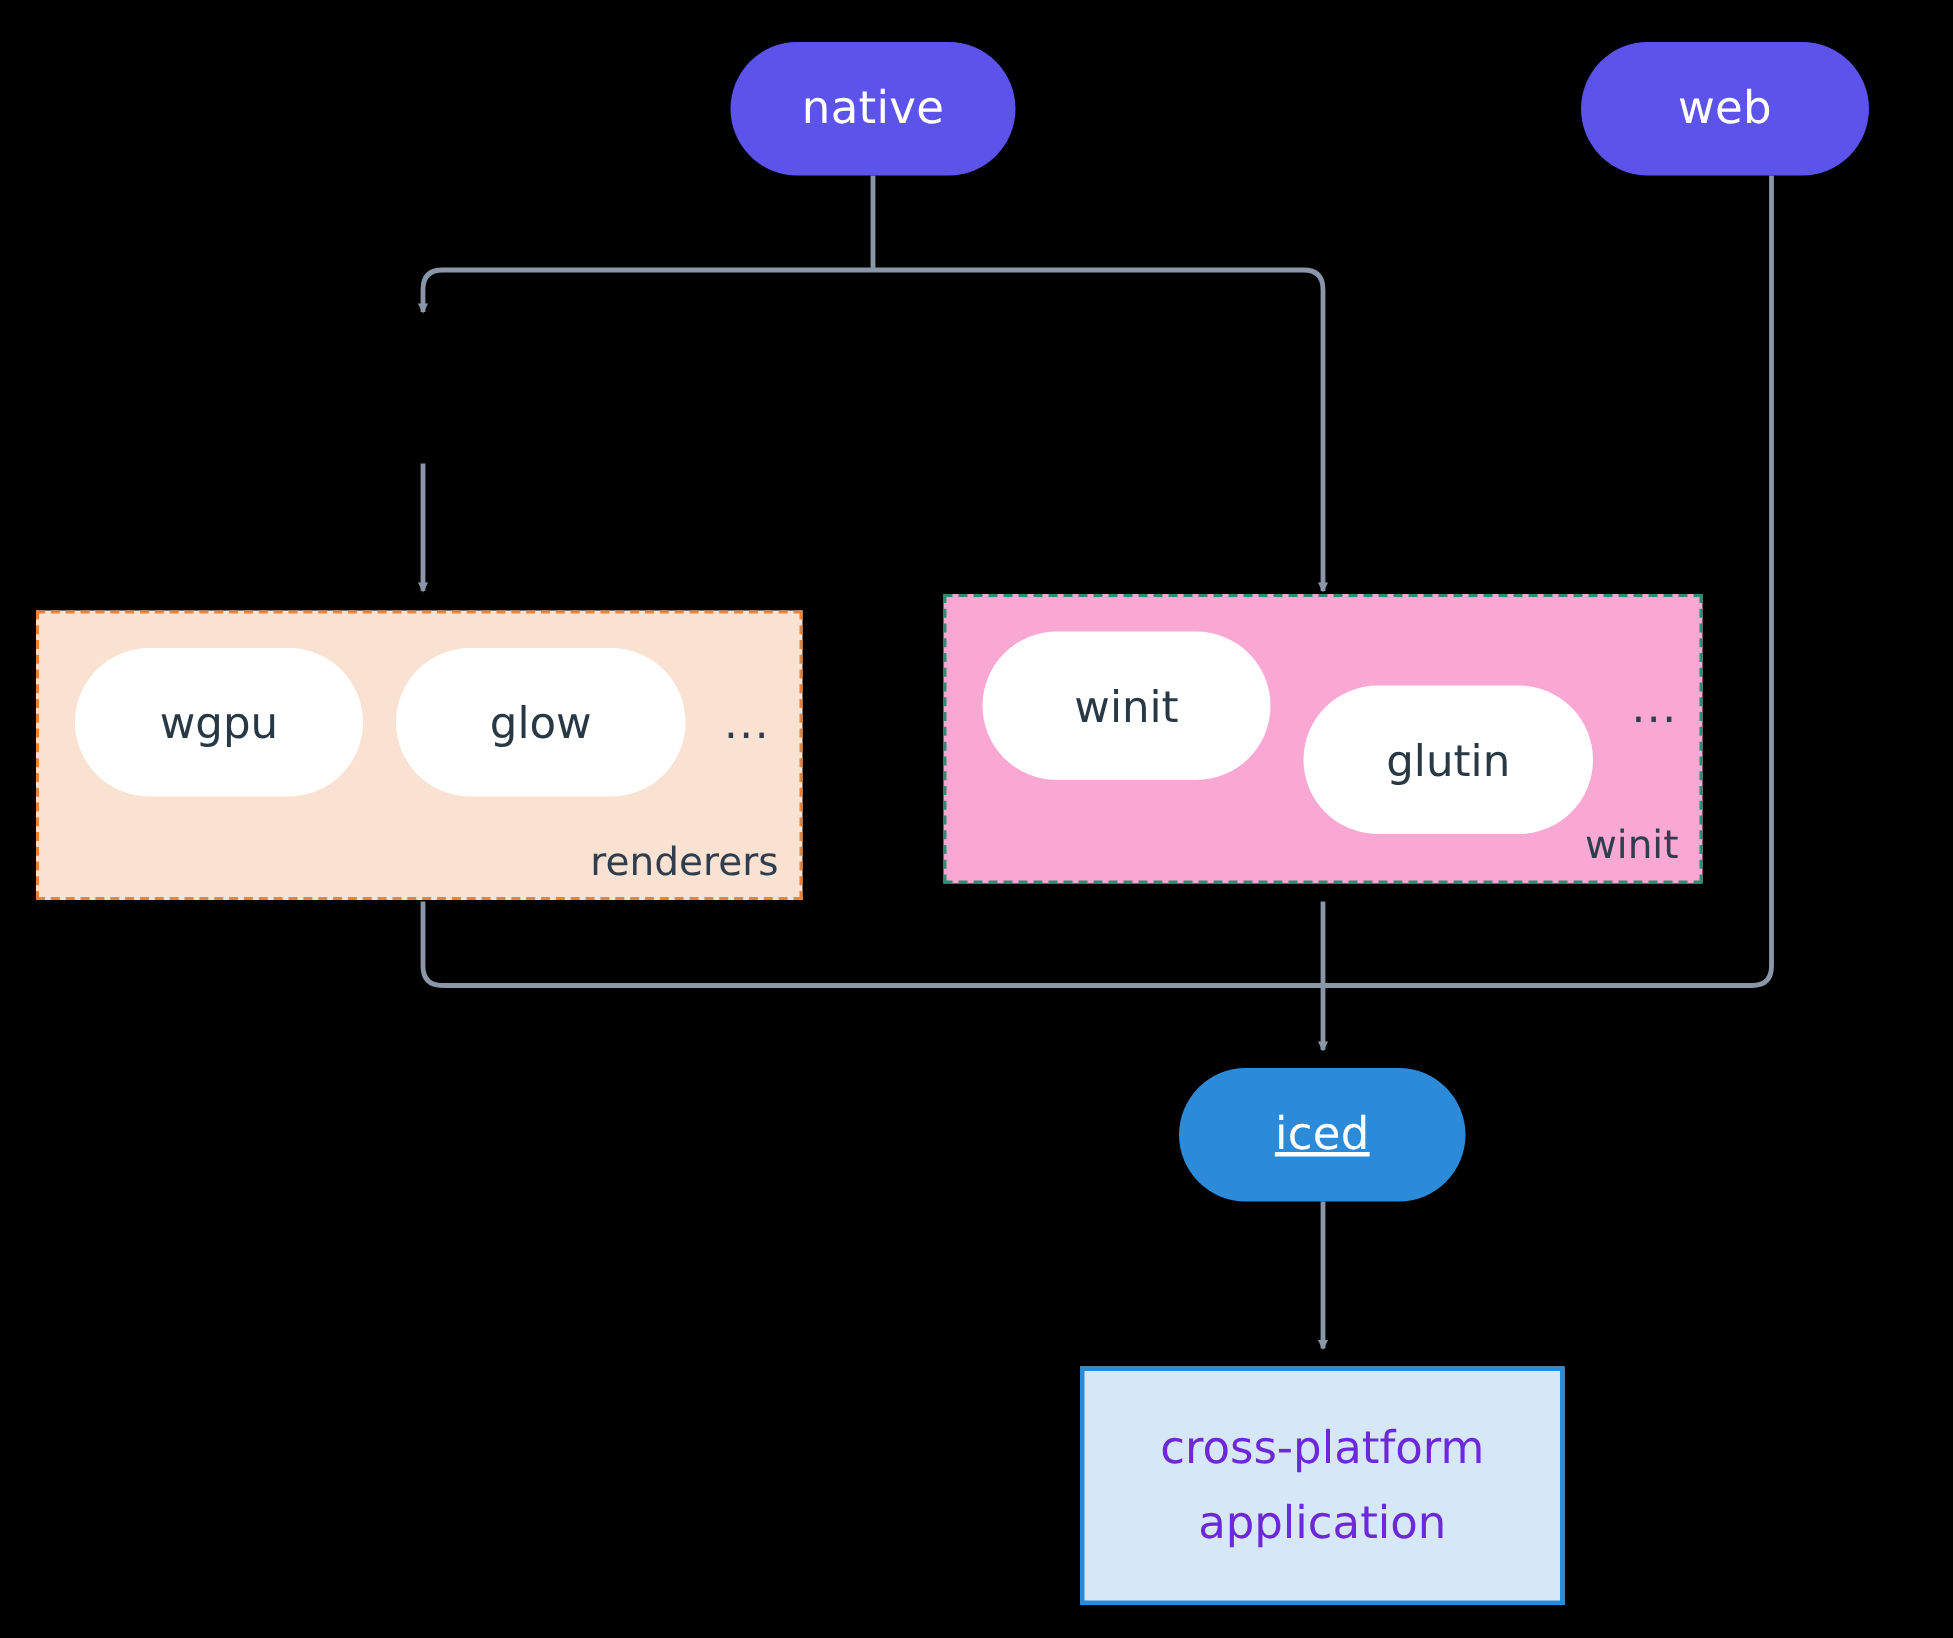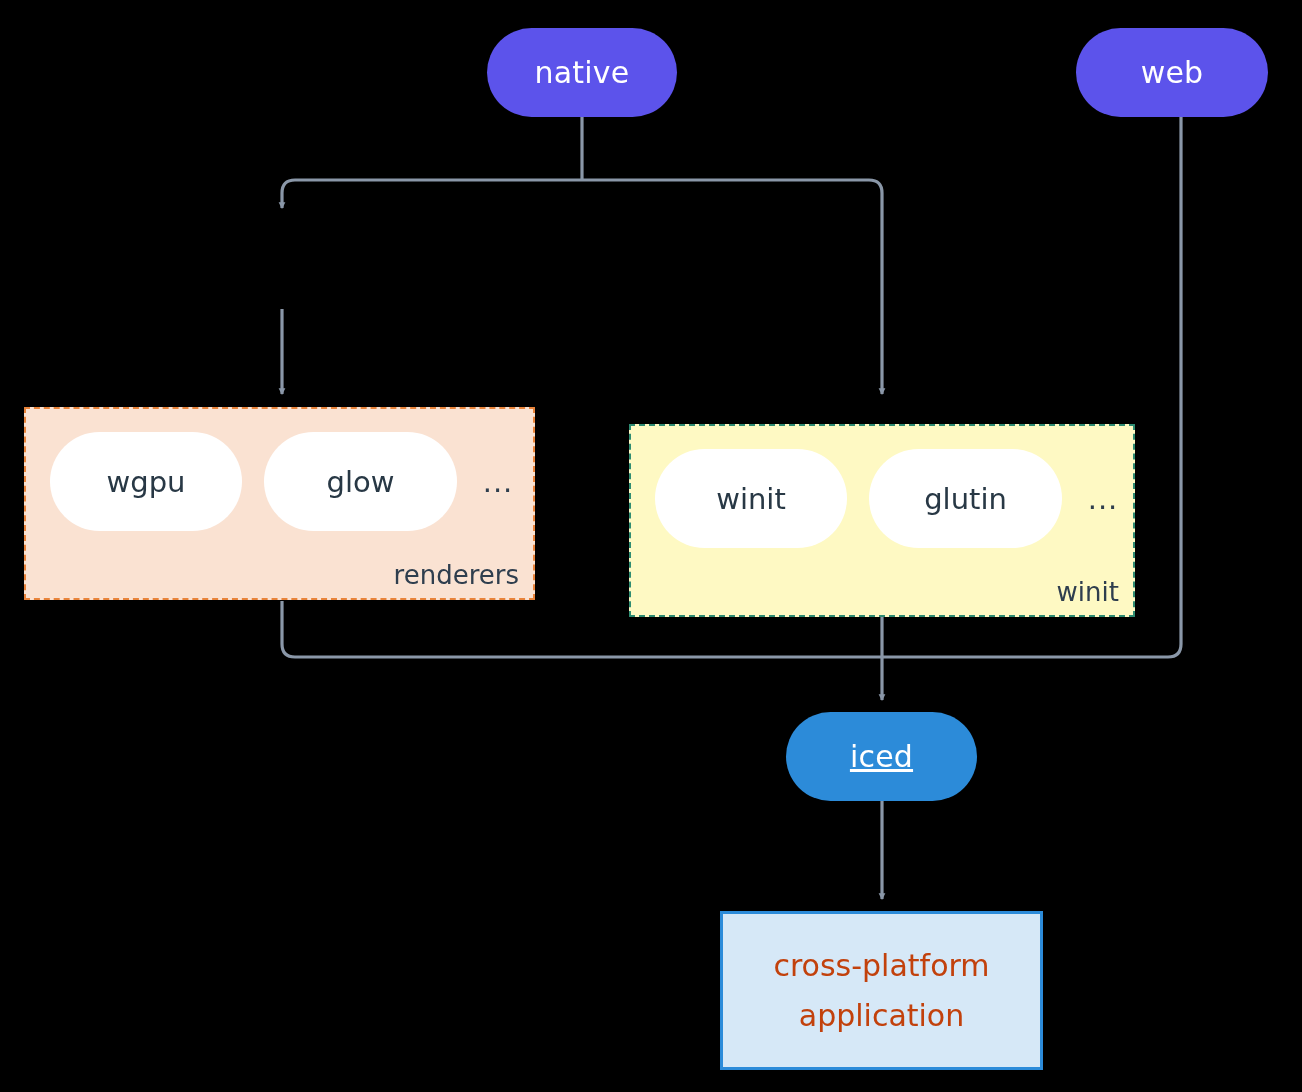--- a/index.html
+++ b/index.html
@@ -43,21 +43,21 @@
     border-radius: 999px;
     color: #ffffff;
     font-size: 30px;
     letter-spacing: 0.2px;
   }
   #node-native {
     left: 487px; top: 28px; width: 190px; height: 89px;
     background: #5C53EB;
   }
   #node-web {
-    left: 1076px; top: 28px; width: 192px; height: 89px;
+    left: 1054px; top: 28px; width: 192px; height: 89px;
     background: #5C53EB;
   }
   #node-graphics {
     left: 187px; top: 220px; width: 190px; height: 89px;
     background: #E8833A;
   }
   #node-iced {
     left: 786px; top: 712px; width: 191px; height: 89px;
     background: #2C8BD9;
     text-decoration: underline;
@@ -66,22 +66,22 @@
   .group {
     position: absolute;
     box-sizing: border-box;
   }
   #group-renderers {
     left: 24px; top: 407px; width: 511px; height: 193px;
     background: #FAE2D2;
     border: 2px dashed #E8833A;
   }
   #group-shells {
-    left: 629px; top: 424px; width: 506px; height: 193px;
-    background: #fef9c3;
+    left: 629px; top: 396px; width: 506px; height: 193px;
+    background: #f9a8d4;
     border: 2px dashed #2E8C72;
   }
   .group-label {
     position: absolute;
     right: 14px;
     bottom: 8px;
     font-size: 26px;
     color: #2F3E4E;
     white-space: nowrap;
   }
@@ -108,34 +108,34 @@
     align-items: center;
     justify-content: center;
     color: #2F3E4E;
     font-size: 29px;
     letter-spacing: 1px;
   }
   #pill-wgpu   { left: 24px;  width: 192px; }
   #pill-glow   { left: 238px; width: 193px; }
   #ell-renderers { left: 452px; width: 40px; }
   #pill-winit  { left: 24px;  width: 192px; }
-  #pill-glutin { left: 238px; width: 193px; }
+  #pill-glutin { left: 238px; width: 193px; margin-top: 36px; }
   #ell-shells  { left: 452px; width: 40px; }
   
   #node-application {
     position: absolute;
     left: 720px; top: 911px; width: 323px; height: 159px;
     background: #D6E8F7;
     border: 3px solid #2C8BD9;
     box-sizing: border-box;
     display: flex;
     flex-direction: column;
     align-items: center;
     justify-content: center;
-    color: #c2410c;
+    color: #6d28d9;
     font-size: 30px;
     line-height: 1.65;
     text-align: center;
   }
 </style>
 </head>
 <body>
 
 <div id="canvas">
 

